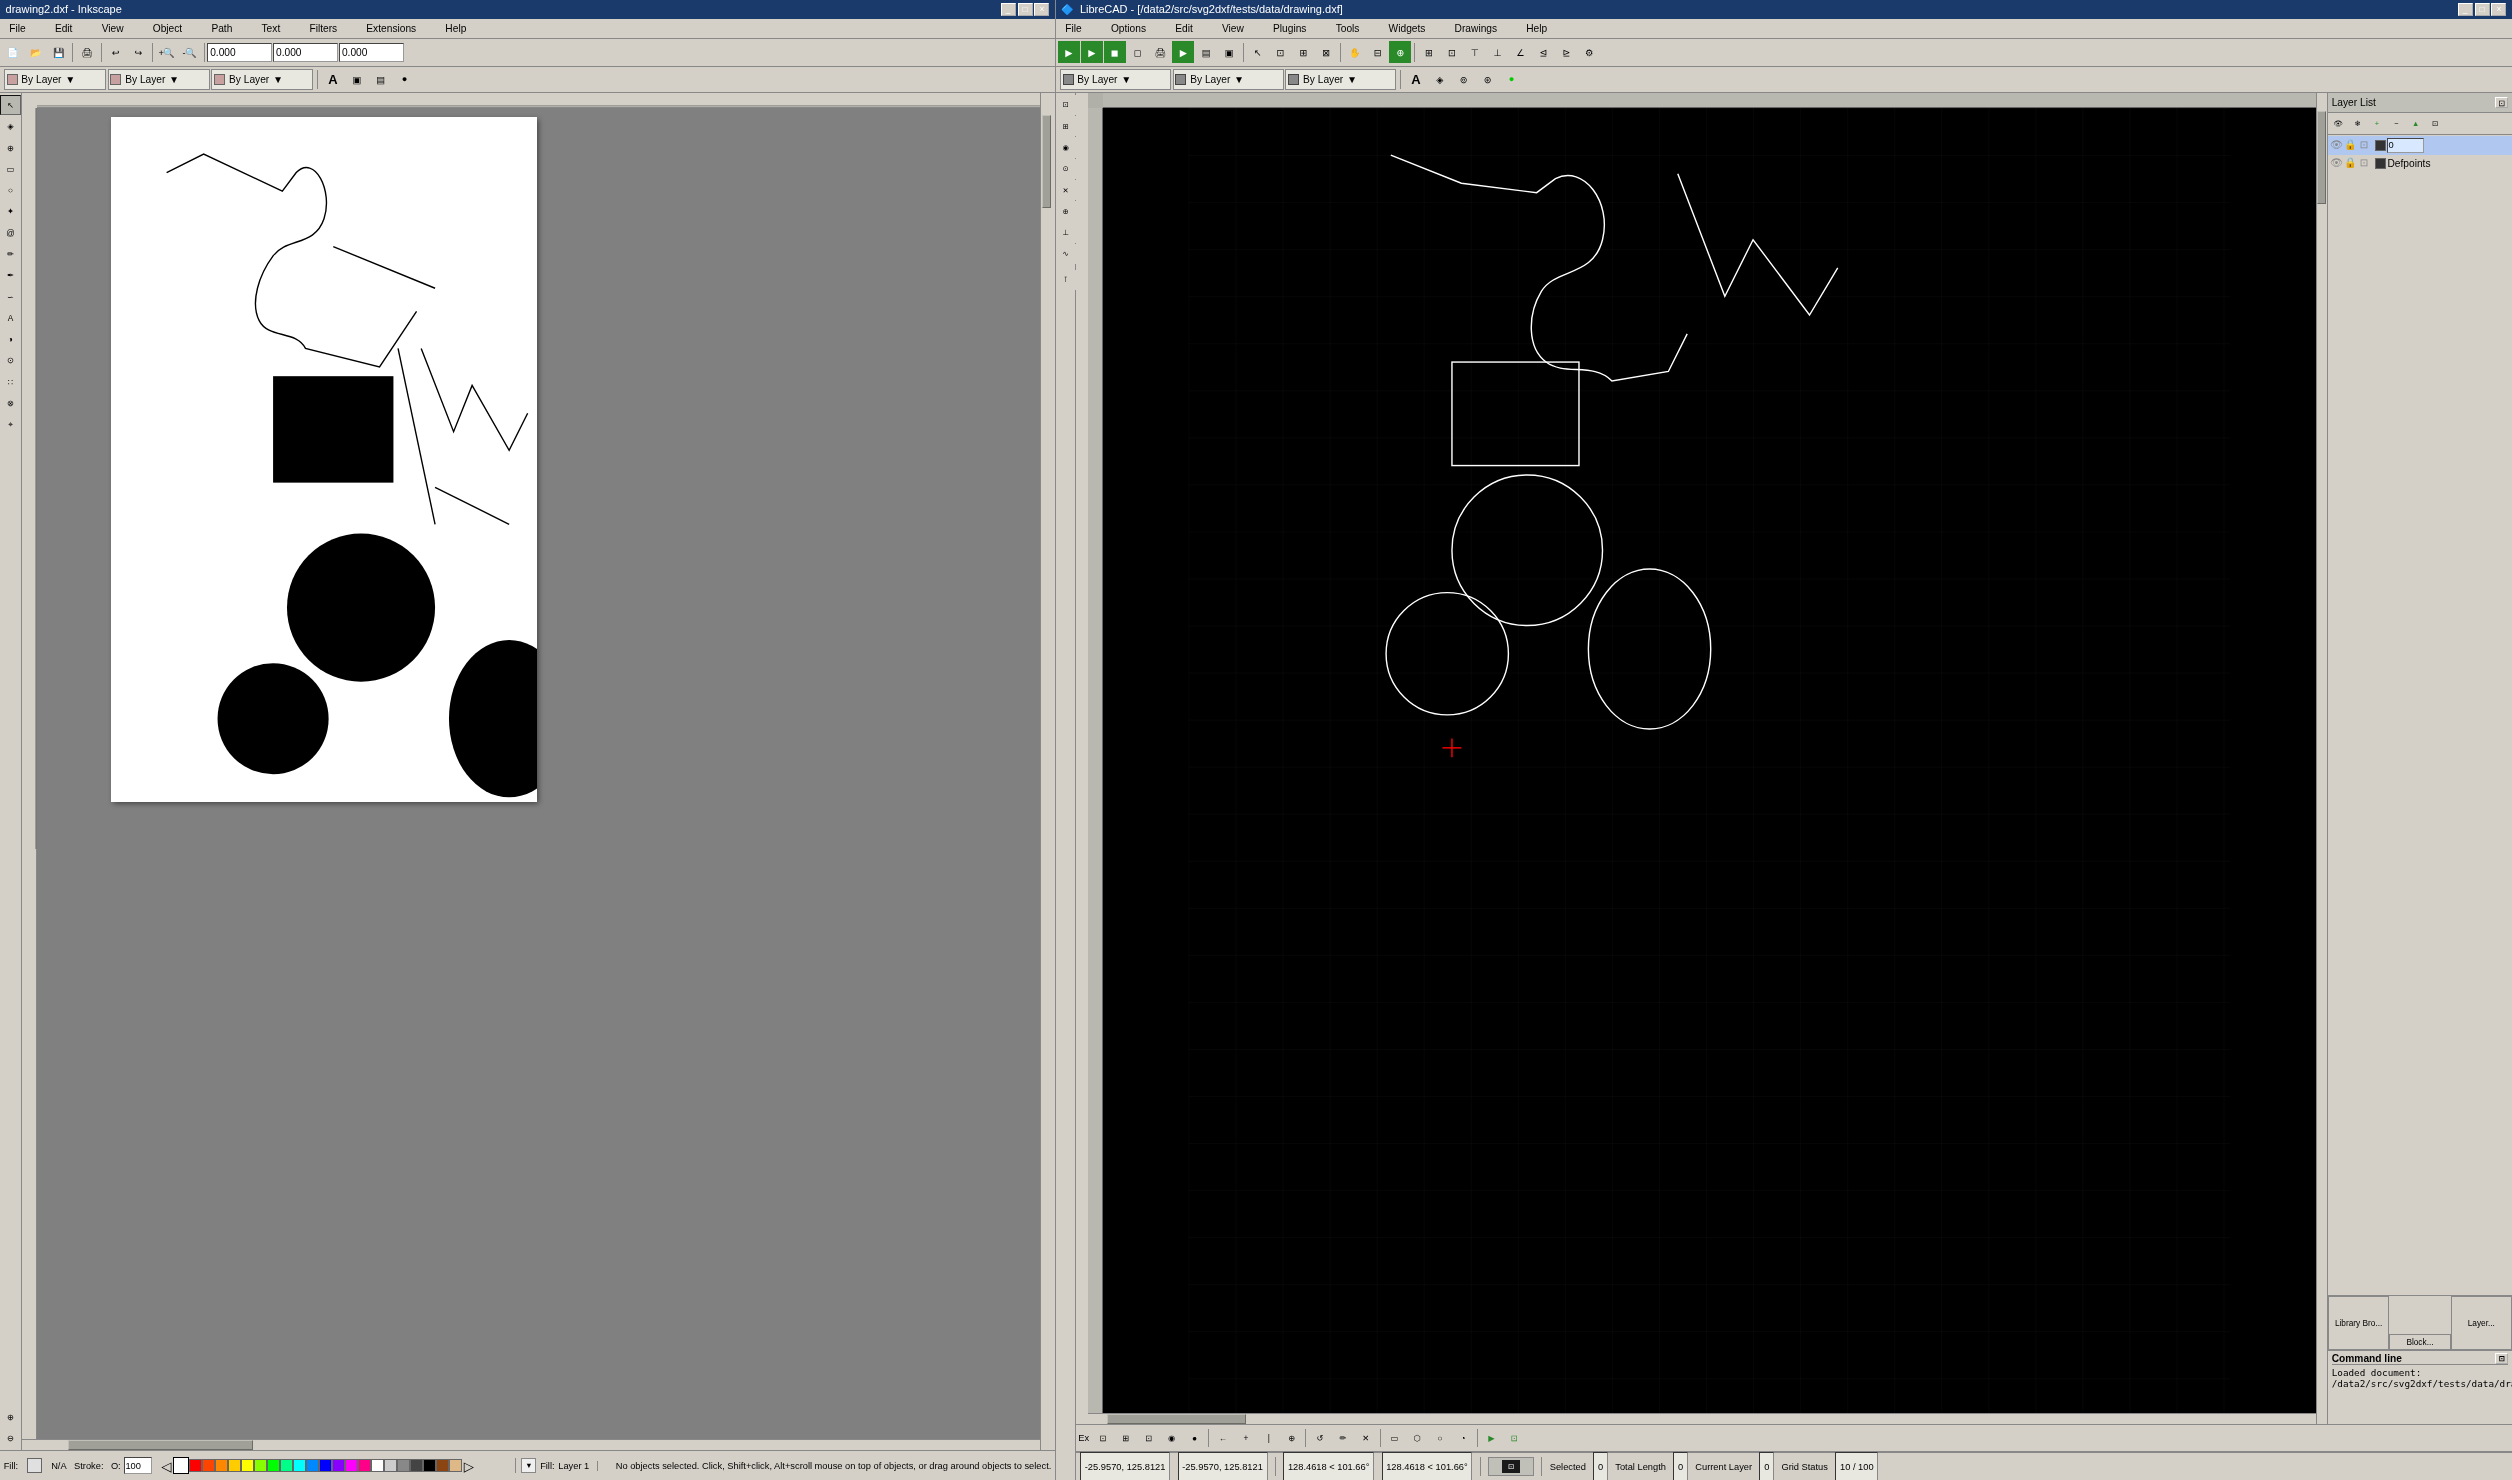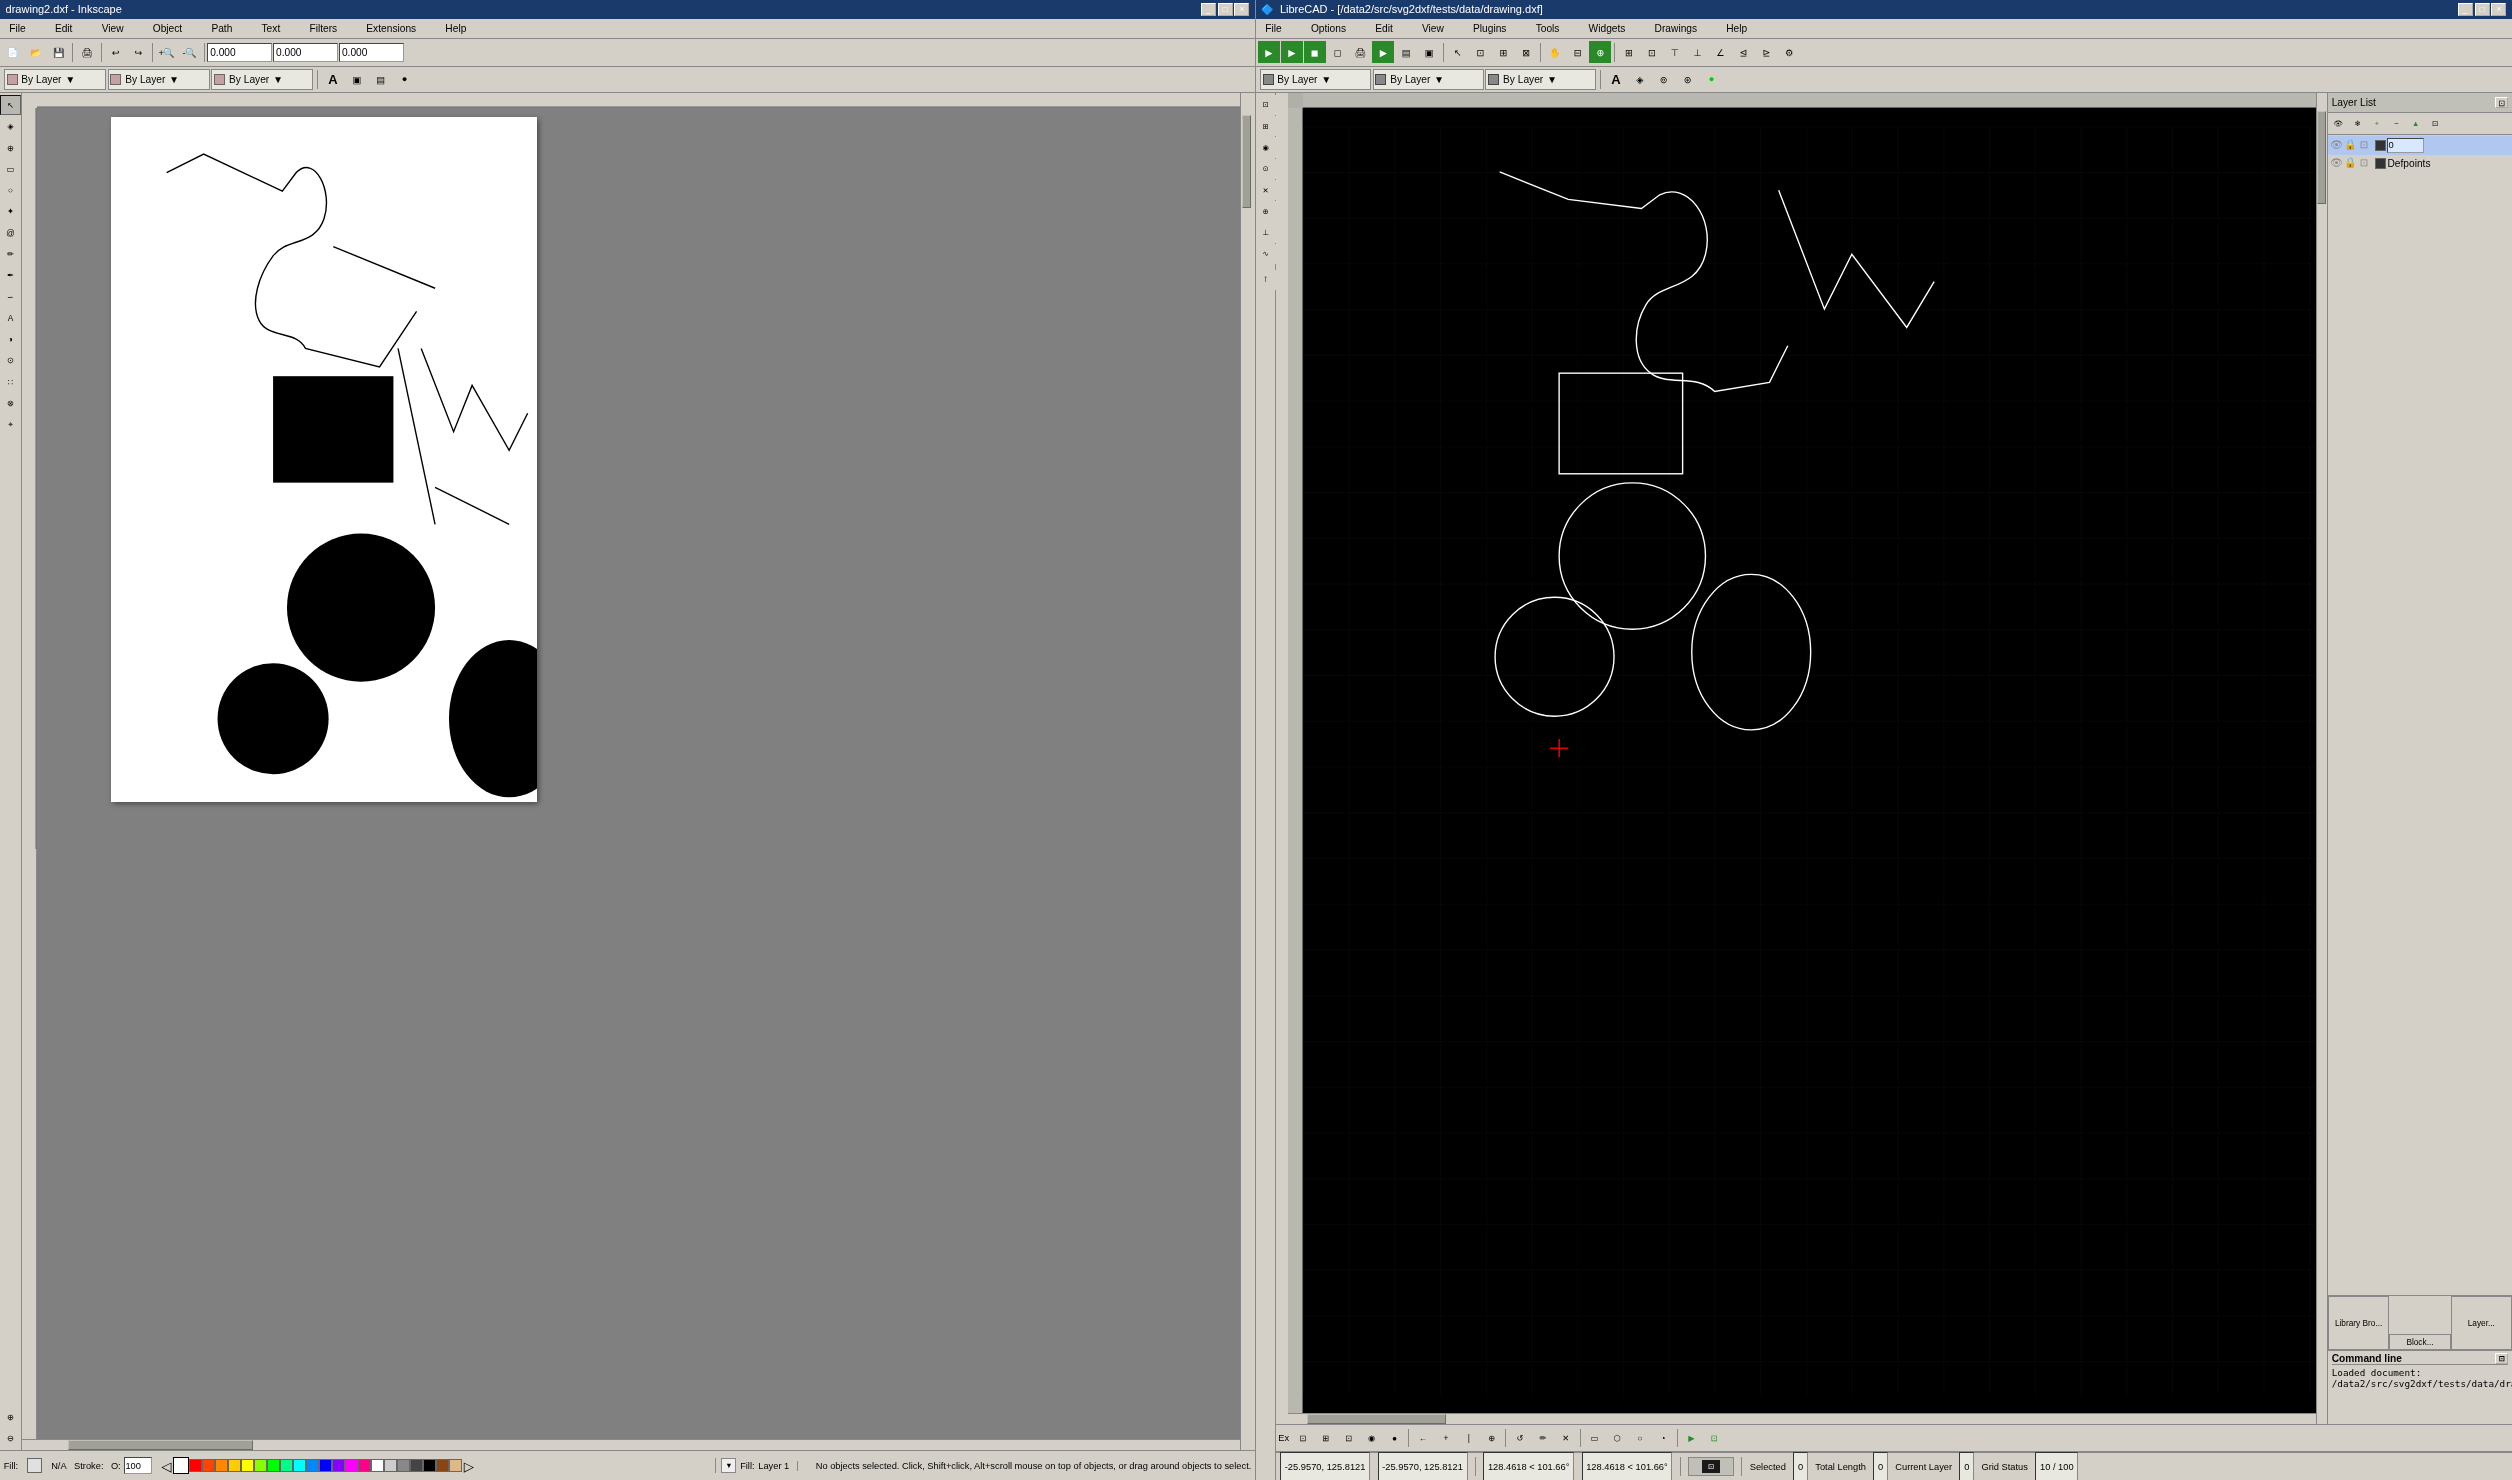--- a/index.html
+++ b/index.html
@@ -2,21 +2,21 @@
 <html style="font-size:15px"><head>
   <meta charset="utf-8">
   <style>
     * { margin: 0; padding: 0; box-sizing: border-box; }
     body { width: 2512px; height: 1480px; overflow: hidden; display: flex; flex-direction: column; font-family: 'Arial', sans-serif; font-size: 10.2px; background: #d4d0c8; }
 
     
     .main-container { display: flex; flex: 1; overflow: hidden; }
 
     
-    .inkscape-panel { width: 1256px; display: flex; flex-direction: column; background: #d4d0c8; border-right: 1.9px solid #888; }
+    .inkscape-panel { width: 1056px; display: flex; flex-direction: column; background: #d4d0c8; border-right: 1.9px solid #888; }
     .inkscape-title { background: #1a3a6b; color: white; padding: 1.9px 5.6px; font-size: 11px; height: 18.5px; display: flex; align-items: center; }
 
     
     .menu-bar { display: flex; align-items: center; background: #d4d0c8; border-bottom: 0.9px solid #888; padding: 0.9px 3.7px; height: 20.4px; gap: 18px; }
     .menu-item { padding: 0.9px 5.6px; cursor: pointer; font-size: 10.2px; }
 
     
     .toolbar { display: flex; align-items: center; background: #d4d0c8; border-bottom: 0.9px solid #888; padding: 0.9px 1.9px; height: 28px; gap: 0.9px; }
     .toolbar-btn { width: 22px; height: 22px; background: #d4d0c8; border: 0.9px solid transparent; cursor: pointer; display: flex; align-items: center; justify-content: center; font-size: 9.3px; }
     .toolbar-sep { width: 0.9px; height: 18.5px; background: #888; margin: 0 1.9px; }

